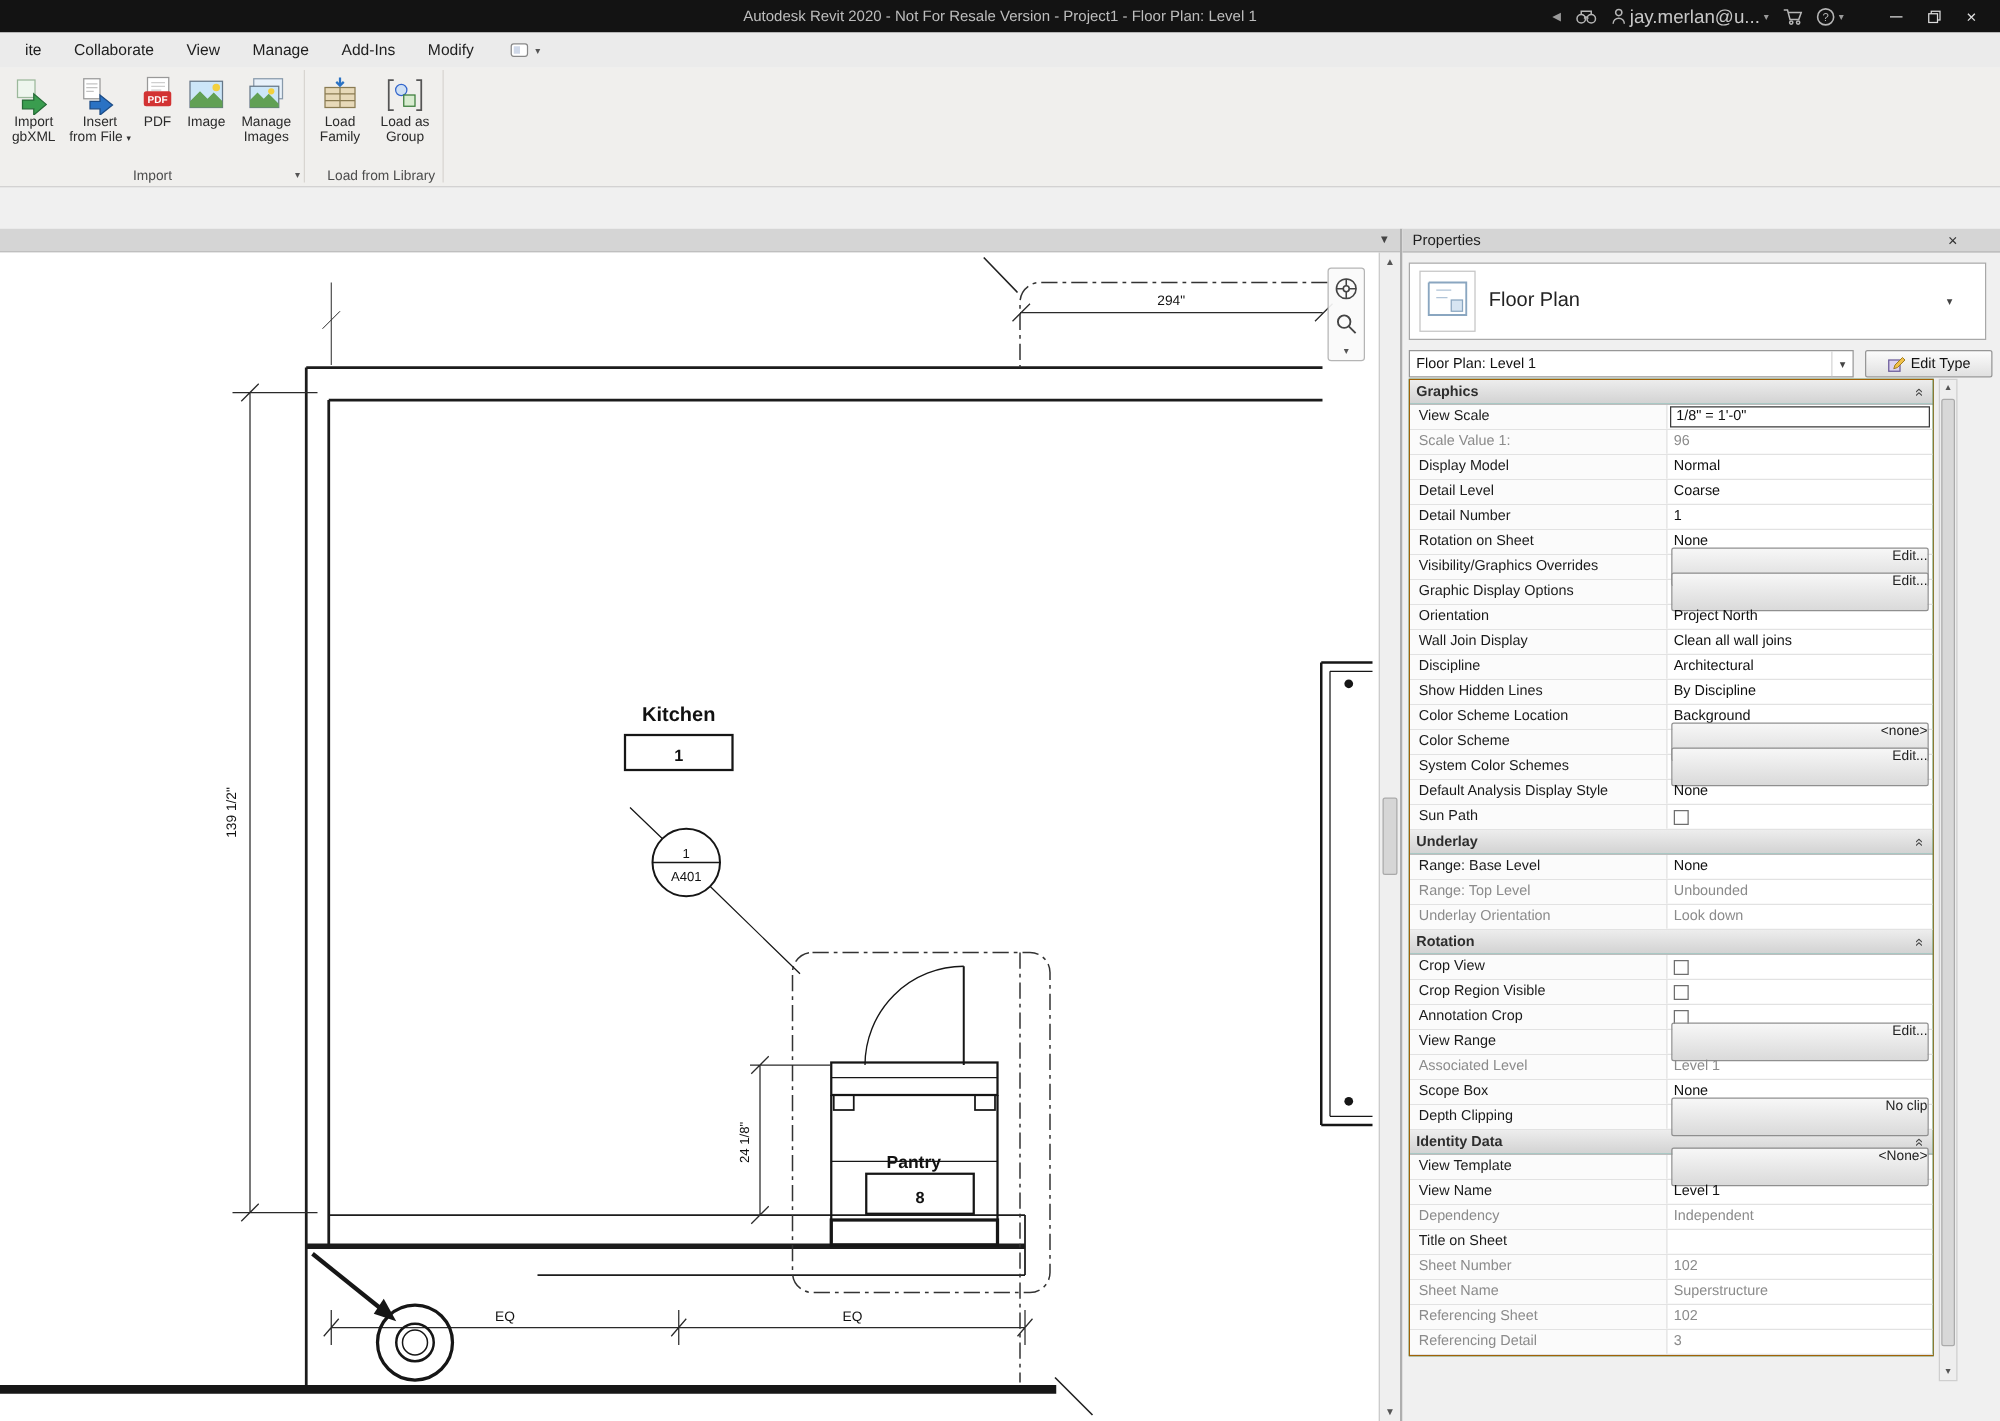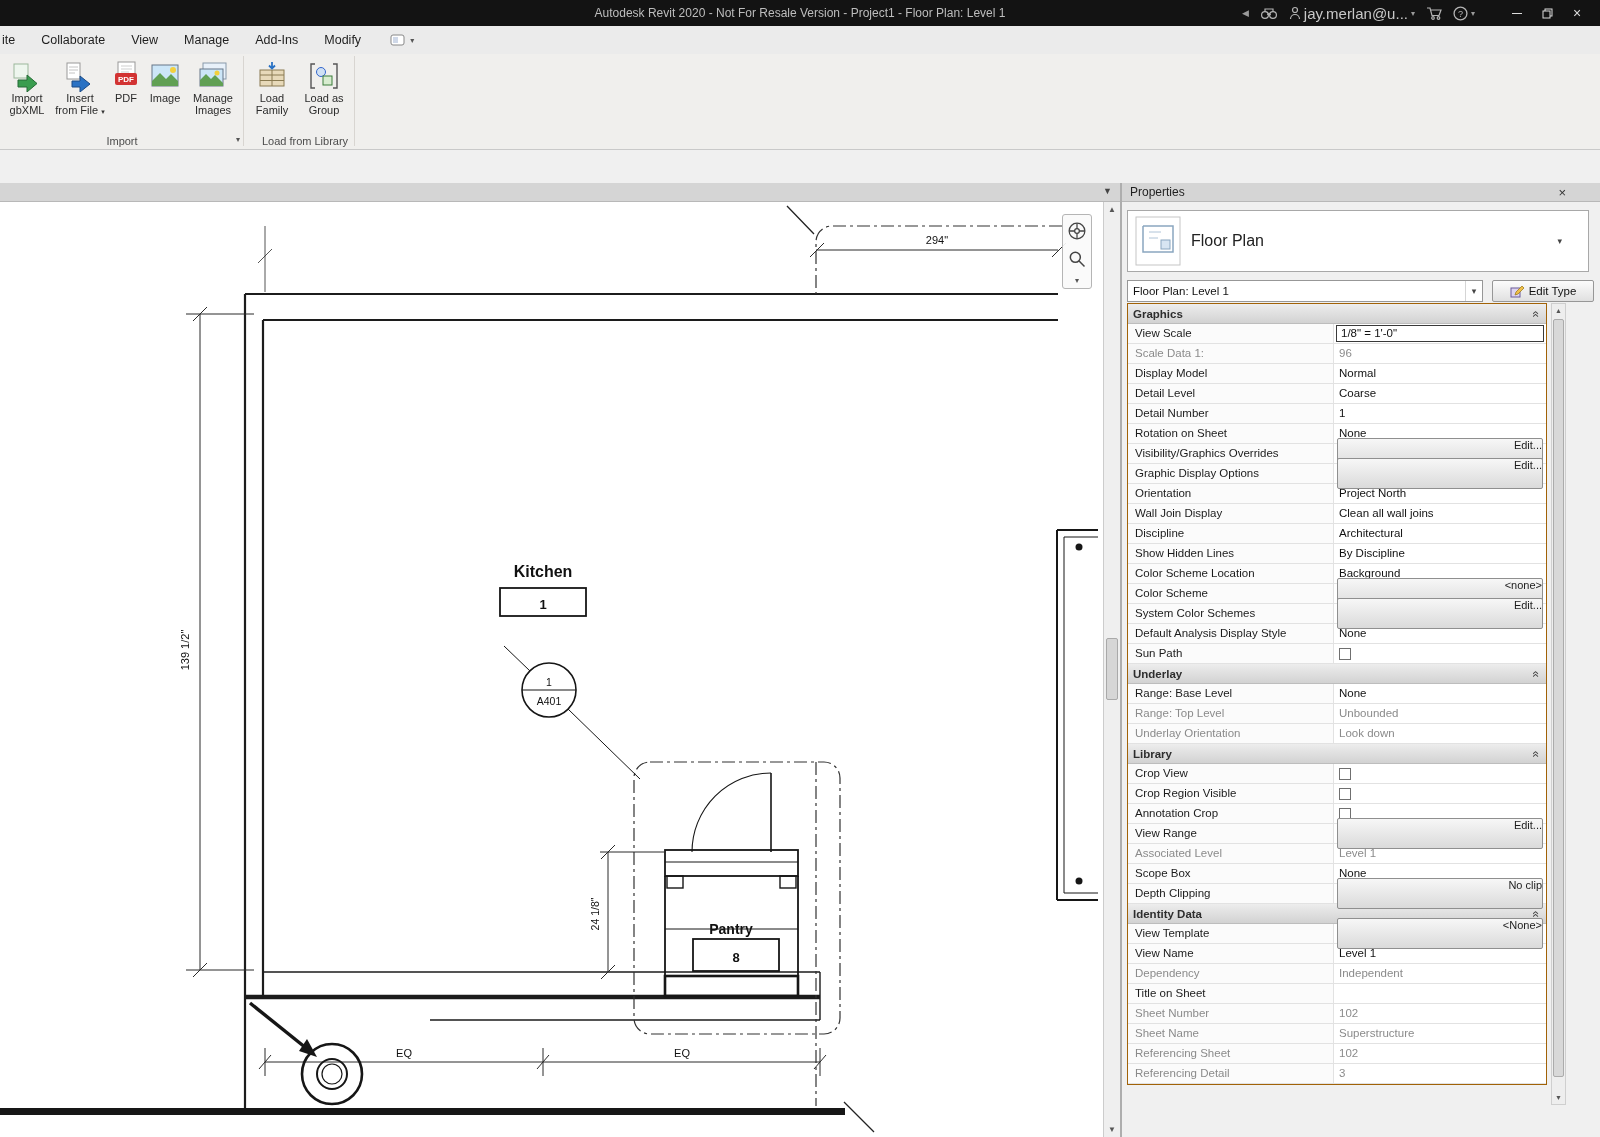--- a/index.html
+++ b/index.html
@@ -16,21 +16,21 @@
   .tbcaret{font-size:8px;color:#9a9a9a}
   .backglyph{font-size:9px;color:#9a9a9a}
   .winbtns{display:flex;margin-left:16px}
   .winbtn{width:30px;height:26px;display:flex;align-items:center;justify-content:center;color:#ddd;font-size:14px}
   .minline{width:10px;height:1px;background:#ddd}
 
   
   .tabbar{position:absolute;left:0;top:26px;width:1600px;height:28px;background:#ebebeb;display:flex;align-items:stretch}
   .tabs{display:flex}
   .tab{padding:0 13px;line-height:28px;font-size:12.5px;color:#1e1e1e}
-  .tab:first-child{padding-left:2px}
+  .tab:first-child{padding-left:20px}
   .panelbtn{display:flex;align-items:center;gap:3px;margin-left:10px;padding:0 6px}
 
   
   .ribbon{position:absolute;left:0;top:54px;width:1600px;height:96px;background:#f0efed;border-bottom:1px solid #c9c9c9}
   .rbtns{position:absolute;left:2px;top:2px;display:flex;align-items:flex-start}
   .rbtn{display:flex;flex-direction:column;align-items:center}
   .rbtn .ric{width:32px;height:32px;margin-top:4px}
   .rl{font-size:11px;line-height:12px;color:#2b2b2b;text-align:center;min-height:12px}
   .rl .minicaret{font-size:7px;color:#333}
   .w50{width:50px}.w56{width:56px}.w36{width:36px}.w42{width:42px}.w54{width:54px}
@@ -372,21 +372,21 @@
           <span class="glabel">Graphics</span>
           <span class="gchev">«</span>
         </div>
         <div class="prow">
           <div class="plabel">View Scale</div>
           <div class="pvalue">
             <div class="pinput">1/8" = 1'-0"</div>
           </div>
         </div>
         <div class="prow ro">
-          <div class="plabel">Scale Data    1:</div>
+          <div class="plabel">Scale Value    1:</div>
           <div class="pvalue">
             <span class="ptext">96</span>
           </div>
         </div>
         <div class="prow">
           <div class="plabel">Display Model</div>
           <div class="pvalue">
             <span class="ptext">Normal</span>
           </div>
         </div>
@@ -490,21 +490,21 @@
             <span class="ptext">Unbounded</span>
           </div>
         </div>
         <div class="prow ro">
           <div class="plabel">Underlay Orientation</div>
           <div class="pvalue">
             <span class="ptext">Look down</span>
           </div>
         </div>
         <div class="pgroup">
-          <span class="glabel">Library</span>
+          <span class="glabel">Rotation</span>
           <span class="gchev">«</span>
         </div>
         <div class="prow">
           <div class="plabel">Crop View</div>
           <div class="pvalue">
             <div class="pcheck"></div>
           </div>
         </div>
         <div class="prow">
           <div class="plabel">Crop Region Visible</div>

